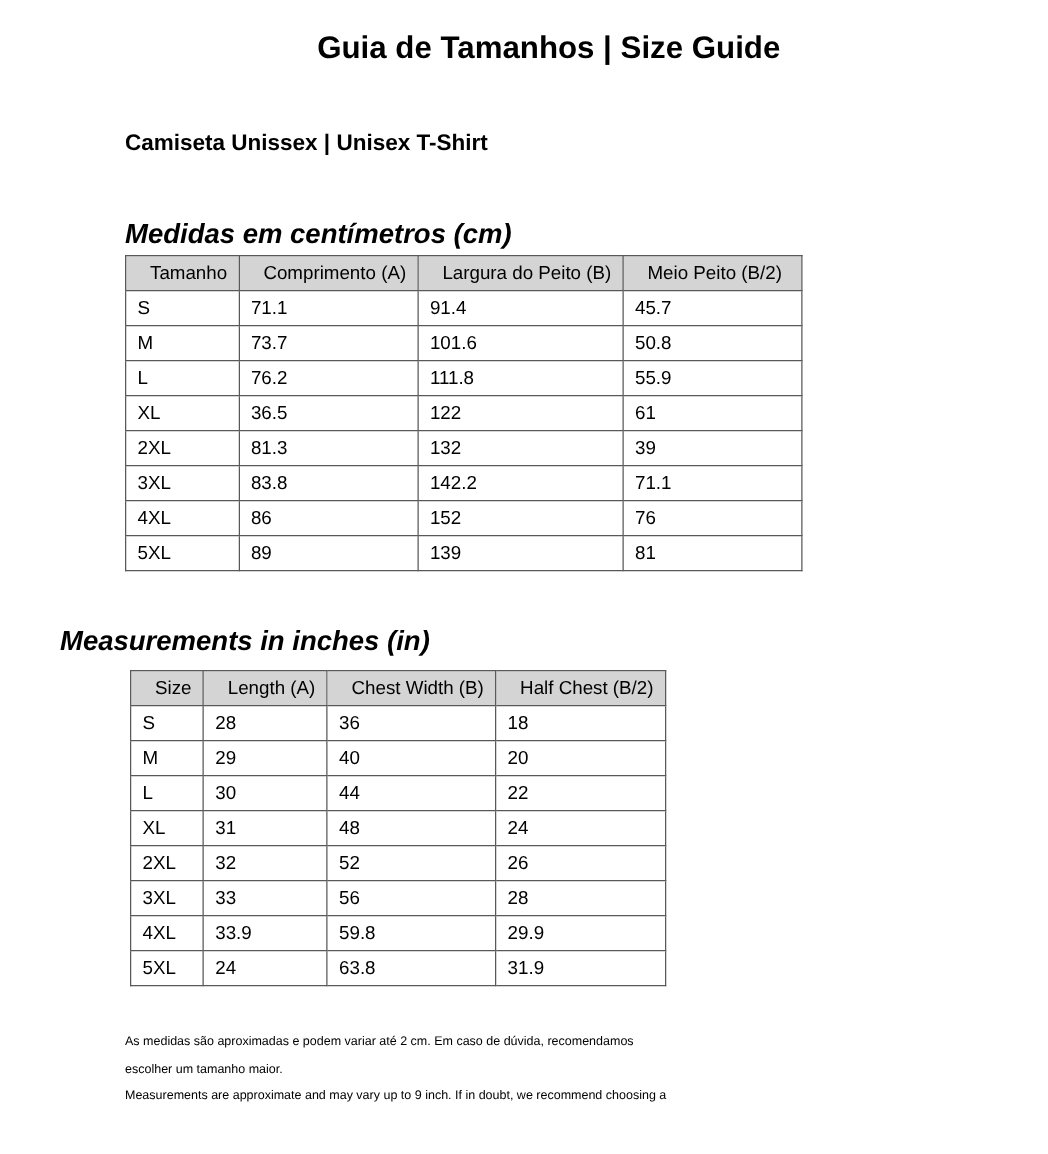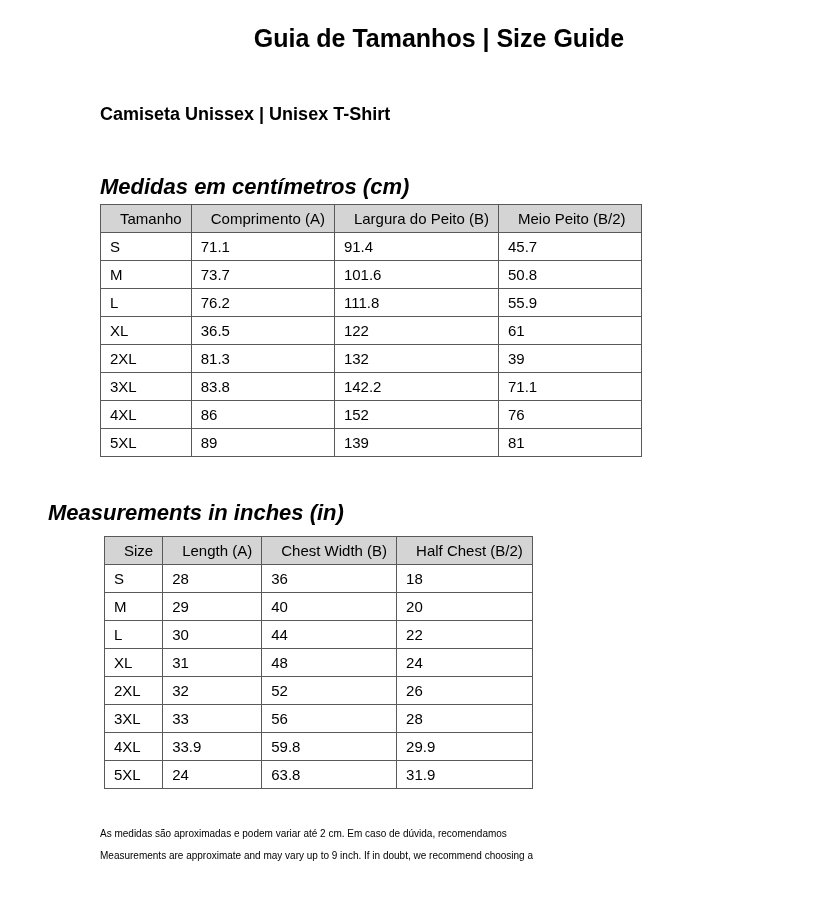--- a/index.html
+++ b/index.html
@@ -208,16 +208,17 @@
             <td>24</td>
             <td>63.8</td>
             <td>31.9</td>
           </tr>
         </tbody>
       </table>
   </section>
 
   <div class="notes">
     <div class="note-line">As medidas são aproximadas e podem variar até 2 cm. Em caso de dúvida, recomendamos</div>
+    <div class="note-line">escolher um tamanho maior.</div>
     <div class="note-line">Measurements are approximate and may vary up to 9 inch. If in doubt, we recommend choosing a</div>
   </div>
 
 </div>
 
 </body></html>

